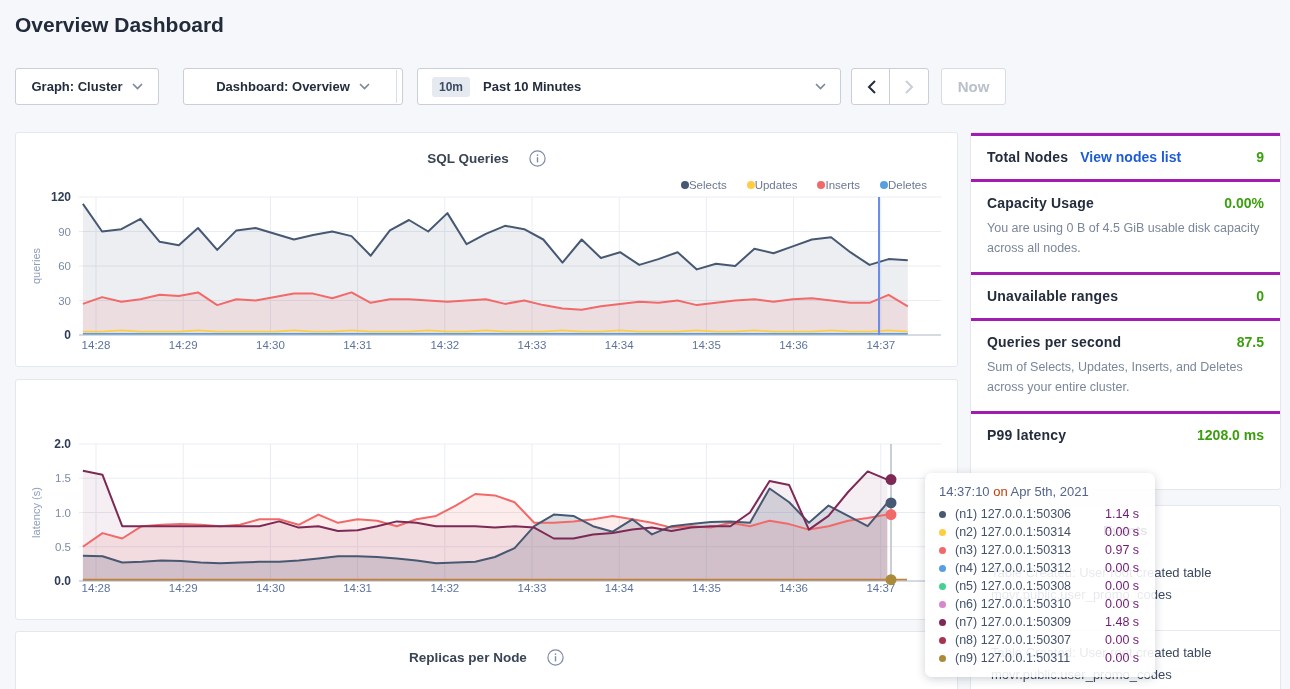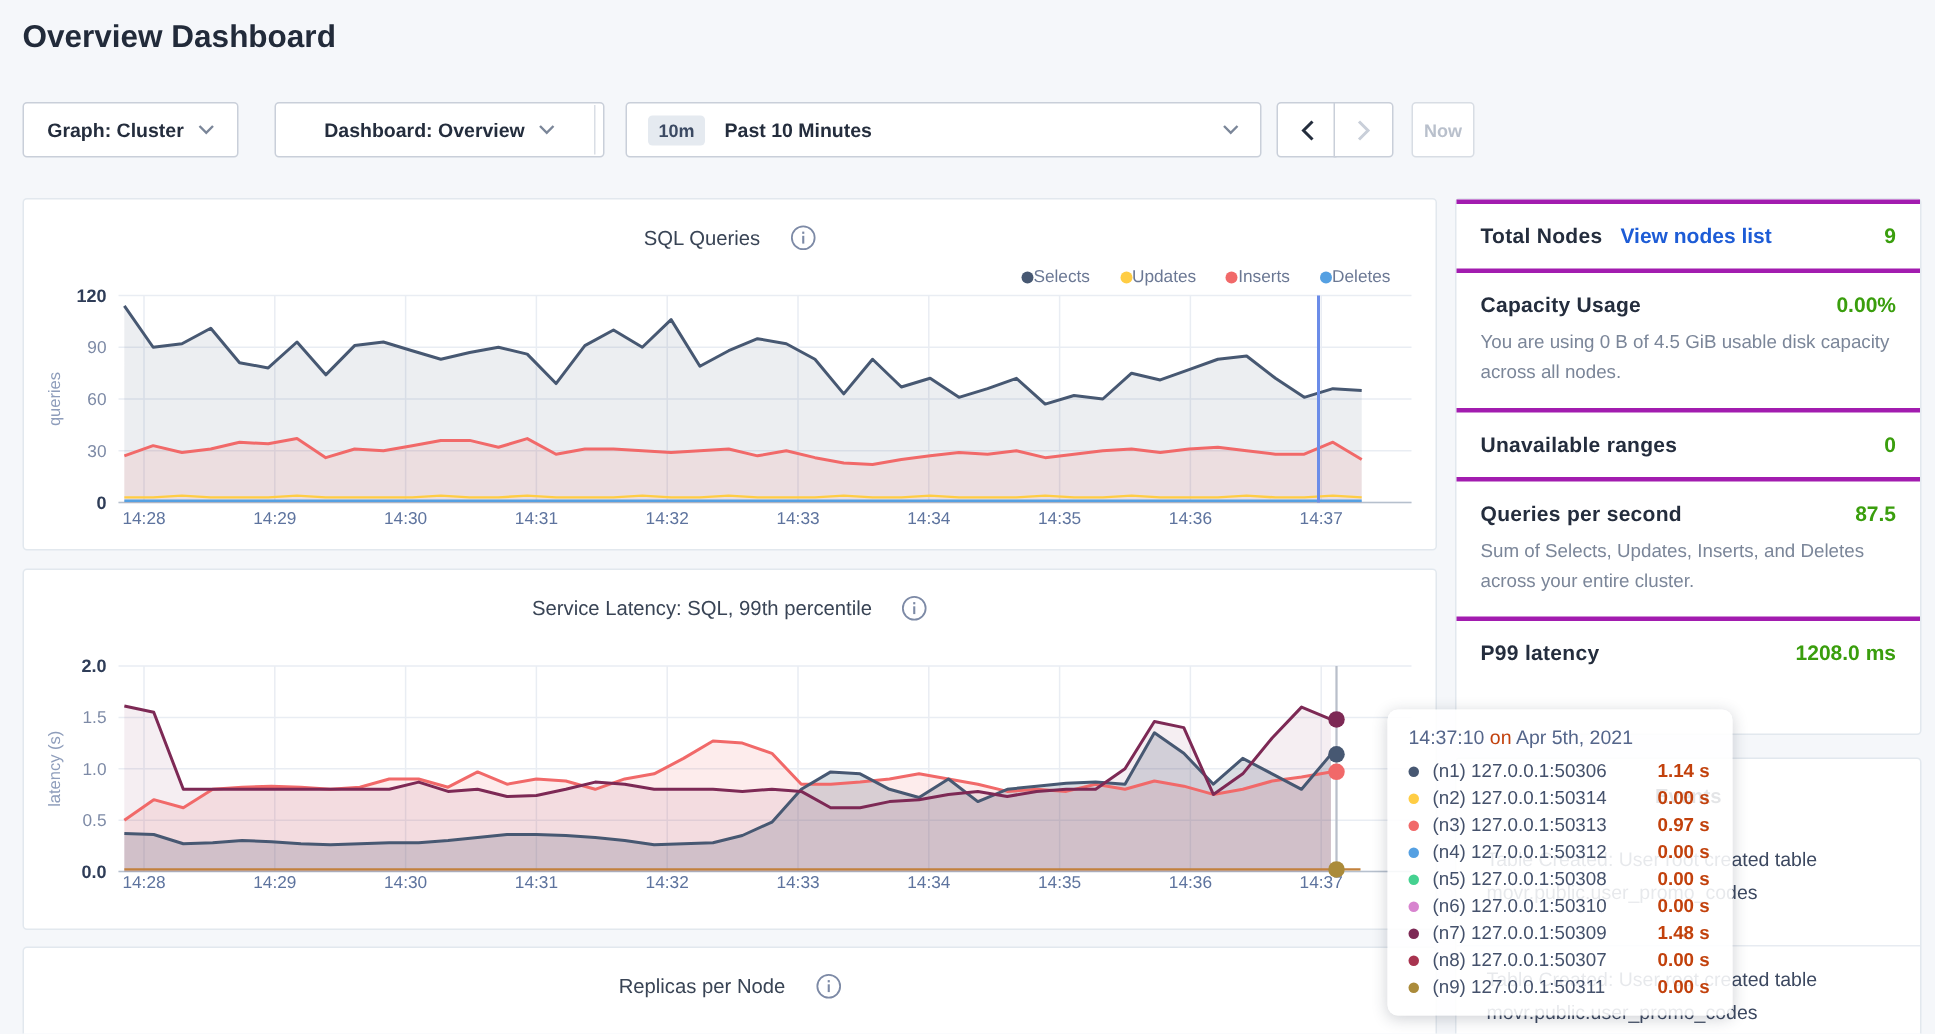--- a/index.html
+++ b/index.html
@@ -26,35 +26,35 @@
   #btn-dashboard { left:183px; width:220px; }
   .vdivider { position:absolute; left:396px; top:70px; width:1px; height:33px; background:#d9dee5; }
   #time-picker { left:417px; width:424px; justify-content:flex-start; padding:12px 14px; }
   .time-badge {
     background:#e5eaf0; border-radius:3px; padding:3px 7px;
     font-size:12px; font-weight:700; color:#3c4a63; margin-right:13px;
   }
   #time-picker .caret { margin-left:auto; }
   #btn-prev { left:851px; width:40px; border-radius:3px 0 0 3px; }
   #btn-next { left:890px; width:40px; border-radius:0 3px 3px 0; margin-left:-1px; }
-  #btn-now  { left:941px; width:42px; font-size:12px; font-weight:700; color:#b9c0cc; border-color:#d8dde4; }
+  #btn-now  { left:941px; width:65px; font-size:15px; font-weight:700; color:#b9c0cc; border-color:#d8dde4; }
   
   .card {
     position:absolute; background:#fff;
     border:1px solid #e2e8ee; border-radius:3px;
   }
   #card-sql      { left:15px;  top:132px; width:943px; height:235px; }
   #card-latency  { left:15px;  top:379px; width:943px; height:241px; }
   #card-replicas { left:15px;  top:631px; width:943px; height:130px; }
   #card-summary  { left:970px; top:132px; width:311px; height:358px; }
   #card-events   { left:970px; top:505px; width:311px; height:280px; }
   .chart-title {
     position:absolute; top:17px; left:0; width:100%;
     display:flex; align-items:center; justify-content:center; gap:20px;
-    font-size:13.5px; font-weight:400; color:#394455;
+    font-size:13.5px; font-weight:700; color:#394455;
   }
   .info-icon { width:17px; height:17px; flex:0 0 auto; cursor:pointer; }
   .legend {
     position:absolute; top:46px; right:30px;
     display:flex; gap:20px; align-items:center;
   }
   .legend-item { display:flex; align-items:center; gap:0; font-size:11.5px; color:#6b7894; cursor:pointer; }
   .dot { width:8px; height:8px; border-radius:50%; flex:0 0 auto; }
   svg.plot { position:absolute; left:0; top:0; }
   
@@ -73,21 +73,21 @@
     position:absolute; left:925px; top:473px; width:230px;
     background:rgba(255,255,255,0.88);
     border-radius:7px; box-shadow:0 2px 10px rgba(40,50,70,0.22);
     padding:11px 14px 10px; z-index:10;
   }
   .tt-head { font-size:13px; color:#54658a; margin-bottom:6px; }
   .tt-on { color:#c2410c; }
   .tt-row { display:flex; align-items:center; height:18px; font-size:12.5px; }
   .tt-row .dot { width:7px; height:7px; margin-right:9px; }
   .tt-label { color:#44516b; width:150px; }
-  .tt-val { font-weight:700; color:#c2410c; }
+  .tt-val { font-weight:400; color:#701a75; }
 </style>
 </head>
 <body>
 
 <div class="page-title">Overview Dashboard</div>
 
 <div class="btn" id="btn-graph">
   <span>Graph: Cluster</span>
   <svg class="caret" width="11" height="7" viewBox="0 0 11 7">
       <path d="M1 1l4.5 4.5L10 1" fill="none" stroke="#7b8699" stroke-width="1.6"></path>
@@ -183,28 +183,20 @@
       <polygon points="66.9,202 66.9,170.9 86.1,164.1 105.3,168.7 124.5,166.3 143.7,161.8 162.8,162.9 182.0,159.4 201.2,172.1 220.4,166.3 239.6,167.5 258.8,164.1 277.9,160.6 297.1,160.6 316.3,165.2 335.5,159.4 354.7,169.8 373.9,166.3 393.0,166.3 412.2,167.5 431.4,168.7 450.6,167.5 469.8,166.3 489.0,170.9 508.2,167.5 527.3,172.1 546.5,175.6 565.7,176.7 584.9,173.3 604.1,170.9 623.3,168.7 642.4,169.8 661.6,167.5 680.8,172.1 700.0,169.8 719.2,167.5 738.4,166.3 757.5,168.7 776.7,166.3 795.9,165.2 815.1,167.5 834.3,169.8 853.5,169.8 872.6,161.8 891.8,173.3 891.8,202" fill="rgba(241,105,105,0.12)"></polygon>
       <polyline points="66.9,70.9 86.1,98.5 105.3,96.2 124.5,85.8 143.7,108.8 162.8,112.3 182.0,95.0 201.2,116.9 220.4,97.4 239.6,95.0 258.8,100.8 277.9,106.5 297.1,102.0 316.3,98.5 335.5,103.1 354.7,122.7 373.9,97.4 393.0,87.0 412.2,98.5 431.4,80.1 450.6,111.2 469.8,100.8 489.0,92.8 508.2,96.2 527.3,106.5 546.5,129.6 565.7,106.5 584.9,125.0 604.1,119.2 623.3,131.9 642.4,126.1 661.6,119.2 680.8,136.4 700.0,130.7 719.2,133.0 738.4,115.8 757.5,120.3 776.7,113.4 795.9,106.5 815.1,104.3 834.3,119.2 853.5,131.9 872.6,126.1 891.8,127.3" fill="none" stroke="#475872" stroke-width="2" stroke-linejoin="round"></polyline>
       <polyline points="66.9,170.9 86.1,164.1 105.3,168.7 124.5,166.3 143.7,161.8 162.8,162.9 182.0,159.4 201.2,172.1 220.4,166.3 239.6,167.5 258.8,164.1 277.9,160.6 297.1,160.6 316.3,165.2 335.5,159.4 354.7,169.8 373.9,166.3 393.0,166.3 412.2,167.5 431.4,168.7 450.6,167.5 469.8,166.3 489.0,170.9 508.2,167.5 527.3,172.1 546.5,175.6 565.7,176.7 584.9,173.3 604.1,170.9 623.3,168.7 642.4,169.8 661.6,167.5 680.8,172.1 700.0,169.8 719.2,167.5 738.4,166.3 757.5,168.7 776.7,166.3 795.9,165.2 815.1,167.5 834.3,169.8 853.5,169.8 872.6,161.8 891.8,173.3" fill="none" stroke="#f16969" stroke-width="2" stroke-linejoin="round"></polyline>
       <polyline points="66.9,198.6 86.1,198.6 105.3,197.4 124.5,198.6 143.7,198.6 162.8,198.6 182.0,197.4 201.2,198.6 220.4,198.6 239.6,198.6 258.8,198.6 277.9,197.4 297.1,198.6 316.3,198.6 335.5,197.4 354.7,198.6 373.9,198.6 393.0,198.6 412.2,197.4 431.4,198.6 450.6,198.6 469.8,197.4 489.0,198.6 508.2,198.6 527.3,198.6 546.5,197.4 565.7,198.6 584.9,198.6 604.1,197.4 623.3,198.6 642.4,198.6 661.6,198.6 680.8,197.4 700.0,198.6 719.2,198.6 738.4,197.4 757.5,198.6 776.7,198.6 795.9,198.6 815.1,197.4 834.3,198.6 853.5,198.6 872.6,197.4 891.8,198.6" fill="none" stroke="#ffcd44" stroke-width="1.6" stroke-linejoin="round"></polyline>
       <polyline points="66.9,200.8 86.1,200.8 105.3,200.8 124.5,200.8 143.7,200.8 162.8,200.8 182.0,200.8 201.2,200.8 220.4,200.8 239.6,200.8 258.8,200.8 277.9,200.8 297.1,200.8 316.3,200.8 335.5,200.8 354.7,200.8 373.9,200.8 393.0,200.8 412.2,200.8 431.4,200.8 450.6,200.8 469.8,200.8 489.0,200.8 508.2,200.8 527.3,200.8 546.5,200.8 565.7,200.8 584.9,200.8 604.1,200.8 623.3,200.8 642.4,200.8 661.6,200.8 680.8,200.8 700.0,200.8 719.2,200.8 738.4,200.8 757.5,200.8 776.7,200.8 795.9,200.8 815.1,200.8 834.3,200.8 853.5,200.8 872.6,200.8 891.8,200.8" fill="none" stroke="#55a0e2" stroke-width="1.6" stroke-linejoin="round"></polyline>
       <line x1="863" y1="64" x2="863" y2="202" stroke="#6b8ce8" stroke-width="2"></line>
     </svg>
 </div>
 
 <div class="card" id="card-latency">
-  <div class="chart-title">
-    <span>Service Latency: SQL, 99th percentile</span>
-    <svg class="info-icon" viewBox="0 0 17 17">
-        <circle cx="8.5" cy="8.5" r="7.6" fill="none" stroke="#7d8aa6" stroke-width="1.2"></circle>
-        <rect x="7.8" y="7.2" width="1.4" height="5.2" fill="#7d8aa6"></rect>
-        <rect x="7.8" y="4.4" width="1.4" height="1.5" fill="#7d8aa6"></rect>
-      </svg>
-  </div>
   <svg class="plot" id="svg-latency" width="943" height="241">
       <line x1="63" y1="201" x2="925" y2="201" stroke="#e9edf3" stroke-width="1"></line>
       <text x="55" y="205" text-anchor="end" font-size="12" fill="#2f3d58" font-weight="bold">0.0</text>
       <line x1="63" y1="166.75" x2="925" y2="166.75" stroke="#e9edf3" stroke-width="1"></line>
       <text x="55" y="170.75" text-anchor="end" font-size="11.5" fill="#7d8aa6" font-weight="normal">0.5</text>
       <line x1="63" y1="132.5" x2="925" y2="132.5" stroke="#e9edf3" stroke-width="1"></line>
       <text x="55" y="136.5" text-anchor="end" font-size="11.5" fill="#7d8aa6" font-weight="normal">1.0</text>
       <line x1="63" y1="98.25" x2="925" y2="98.25" stroke="#e9edf3" stroke-width="1"></line>
       <text x="55" y="102.25" text-anchor="end" font-size="11.5" fill="#7d8aa6" font-weight="normal">1.5</text>
       <line x1="63" y1="64" x2="925" y2="64" stroke="#e9edf3" stroke-width="1"></line>

